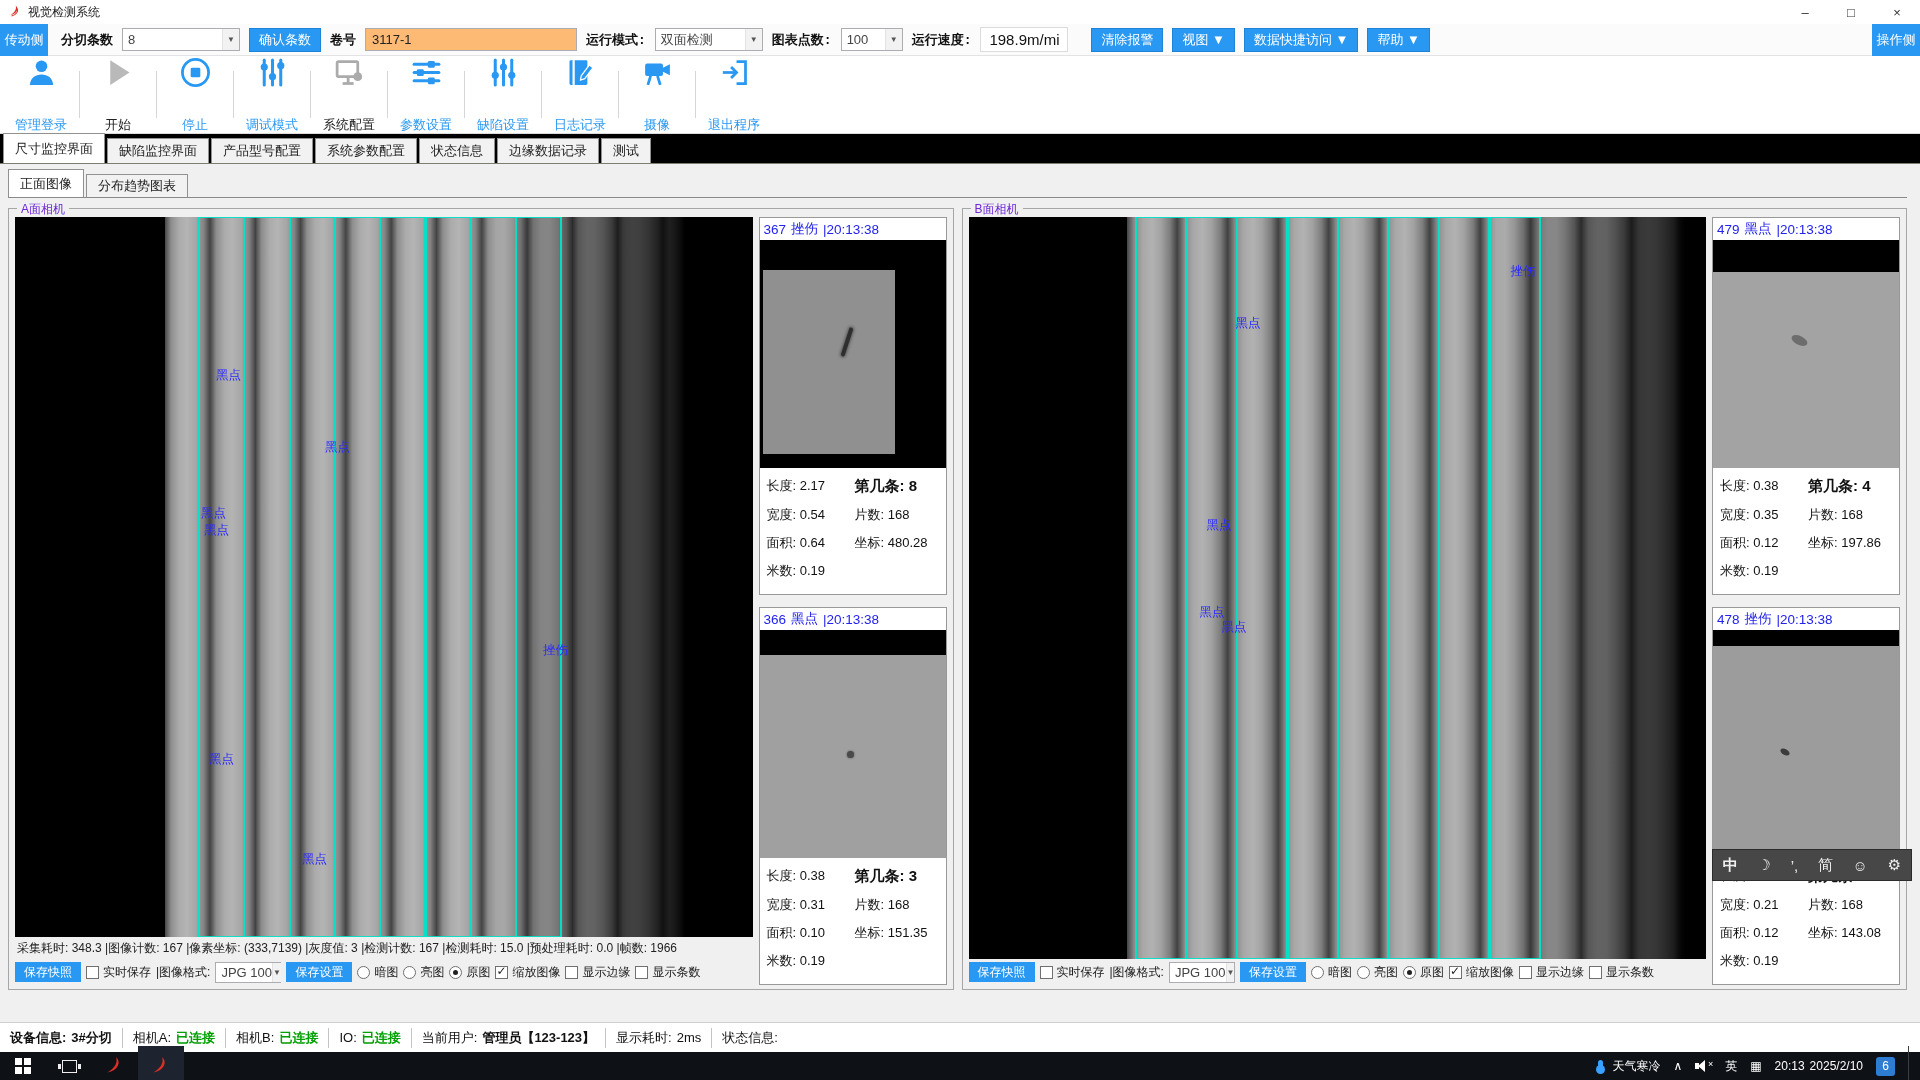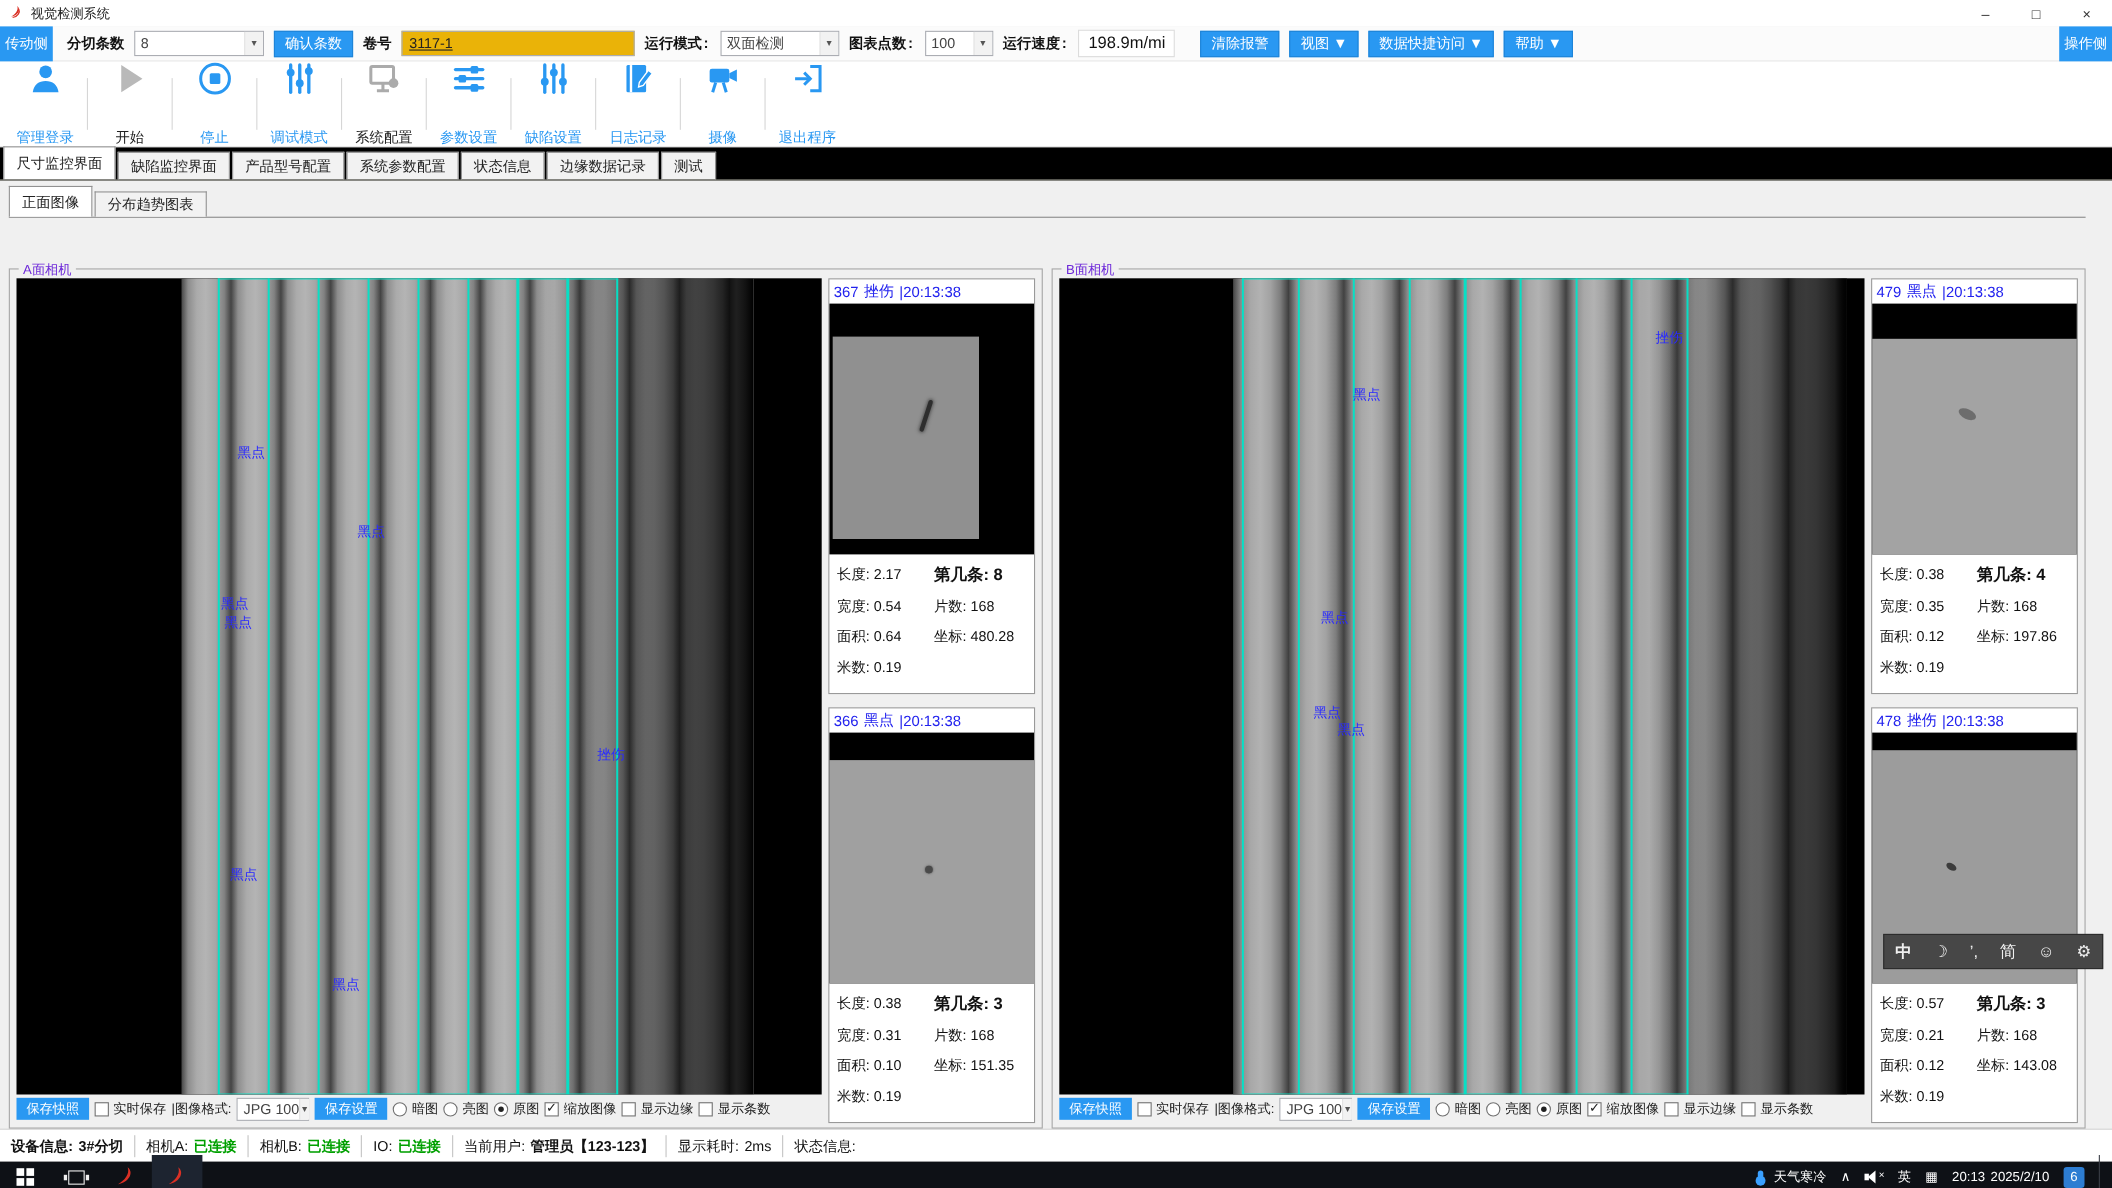--- a/index.html
+++ b/index.html
@@ -19,41 +19,41 @@
     gap:9px;flex:0 0 auto;}
   .btn{background:#2998f2;color:#fff;border:1px solid #1e84d8;display:inline-flex;align-items:center;
     justify-content:center;font-size:13px;padding:0 9px;height:24px;white-space:nowrap;cursor:pointer;}
   .side-btn{height:32px;width:48px;border:none;margin-right:4px;}
   .side-btn.right{margin-left:auto;margin-right:0;}
   .tb-label{font-weight:bold;font-size:13px;color:#111;white-space:nowrap;font-family:Liberation Mono, monospace;}
   .combo{background:#fff;border:1px solid #abadb3;height:23px;display:flex;align-items:center;
     font-size:13px;color:#444;padding-left:5px;}
   .combo .arrow{margin-left:auto;width:17px;height:100%;display:flex;align-items:center;justify-content:center;
     color:#555;font-size:8px;border-left:1px solid #e3e3e3;background:#f2f2f2;}
-  .input{background:#eab308;border:1px solid #abadb3;height:23px;font-size:13px;padding:0 6px;
-    display:flex;align-items:center;color:#222;text-decoration:underline;}
+  .input{background:#fdba74;border:1px solid #abadb3;height:23px;font-size:13px;padding:0 6px;
+    display:flex;align-items:center;color:#222;}
   .speed-box{background:#fff;border:1px solid #dcdcdc;height:25px;padding:0 8px;font-size:15px;
     display:flex;align-items:center;color:#111;}
 
   
   .iconbar{height:78px;background:#fff;border-bottom:1px solid #dcdcdc;display:flex;align-items:stretch;
     padding-left:8px;flex:0 0 auto;}
   .icon-item{width:66px;display:flex;flex-direction:column;align-items:center;justify-content:center;gap:23px;cursor:pointer;}
   .icon-item svg{width:33px;height:33px;}
   .icon-item .lbl{font-size:13px;color:#2998f2;white-space:nowrap;}
   .icon-item.gray .lbl{color:#222;}
   .icon-sep{width:1px;background:#d6d6d6;margin:15px 5px;}
 
   
   .tabrow{display:flex;align-items:flex-end;height:30px;background:#000000;padding-left:3px;
     border-bottom:1px solid #7d7d72;flex:0 0 auto;}
   .tab{border:1px solid #919191;border-bottom:none;background:#f2f2f2;padding:0 11px;height:25px;
     display:flex;align-items:center;font-size:13px;color:#222;margin-right:2px;cursor:pointer;white-space:nowrap;}
   .tab.active{background:#fff;height:30px;position:relative;z-index:2;}
-  .content{flex:1;display:flex;flex-direction:column;padding:6px 24px 0 8px;gap:36px;}
+  .content{flex:1;display:flex;flex-direction:column;padding:6px 13px 0 8px;}
   .subtabrow{display:flex;align-items:flex-end;height:28px;border-bottom:1px solid #8a8a8a;flex:0 0 auto;}
   .subtabrow .tab{height:23px;}
   .subtabrow .tab.active{height:28px;}
 
   
   .main{display:flex;gap:8px;height:782px;margin-top:10px;flex:0 0 auto;}
   .gbox{flex:1;border:1px solid #a6a6a6;position:relative;padding:8px 6px 4px 6px;min-width:0;}
   .gbox-title{position:absolute;top:-8px;left:8px;background:#f0f0f0;padding:0 4px;font-size:12px;color:#6d28d9;}
   .gbox-body{display:flex;gap:6px;height:100%;}
   .left-col{flex:1;display:flex;flex-direction:column;min-width:0;}
@@ -325,20 +325,21 @@
 
             <span class="img-label" style="left: 201px; top: 150px;">黑点</span>
                 <span class="img-label" style="left: 310px; top: 222px;">黑点</span>
                 <span class="img-label" style="left: 186px; top: 288px;">黑点</span>
                 <span class="img-label" style="left: 189px; top: 305px;">黑点</span>
                 <span class="img-label" style="left: 528px; top: 425px;">挫伤</span>
                 <span class="img-label" style="left: 194px; top: 534px;">黑点</span>
                 <span class="img-label" style="left: 287px; top: 634px;">黑点</span>
               </div>
           </div>
+          <div class="status-line">采集耗时: 348.3  |图像计数: 167  |像素坐标: (333,7139)  |灰度值: 3  |检测计数: 167  |检测耗时: 15.0  |预处理耗时: 0.0  |帧数: 1966</div>
           <div class="ctrl-line">
             <button class="cbtn">保存快照</button>
             <span class="ctrl-item">
                 <span class="chk"></span>
                 <span>实时保存</span>
               </span>
             <span>|图像格式:</span>
             <div class="combo fmt-combo">
               <span>JPG 100</span>
                 <span class="arrow">▼</span>

